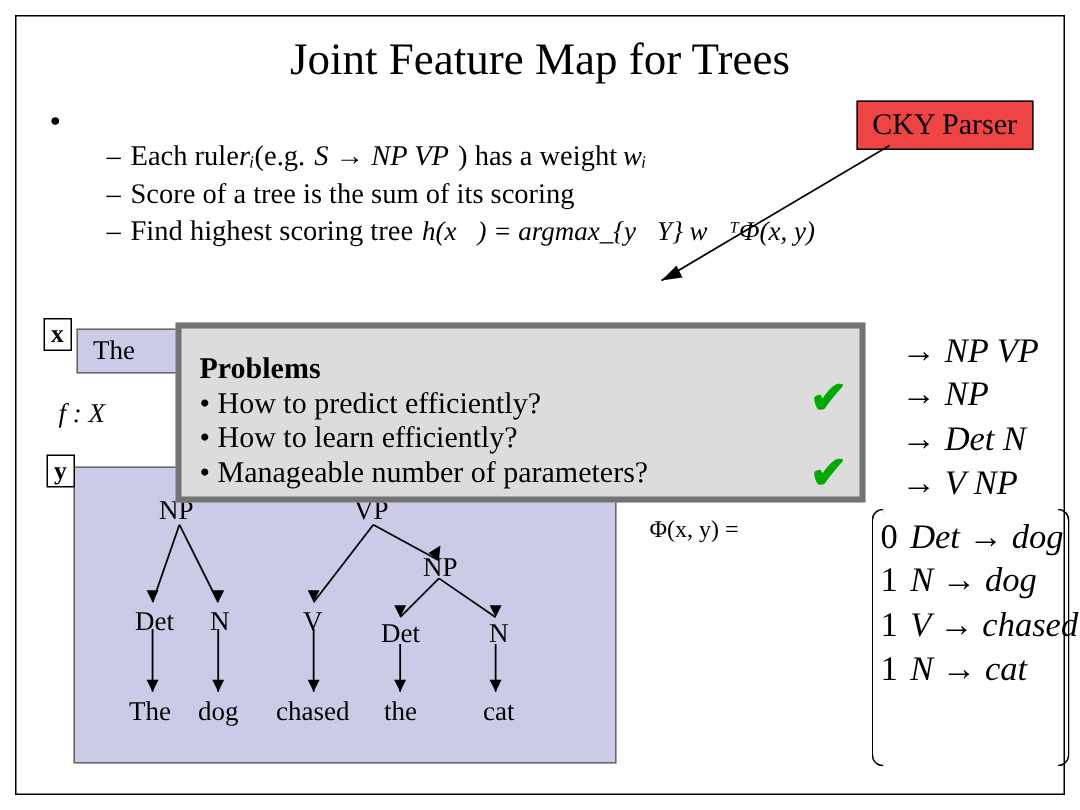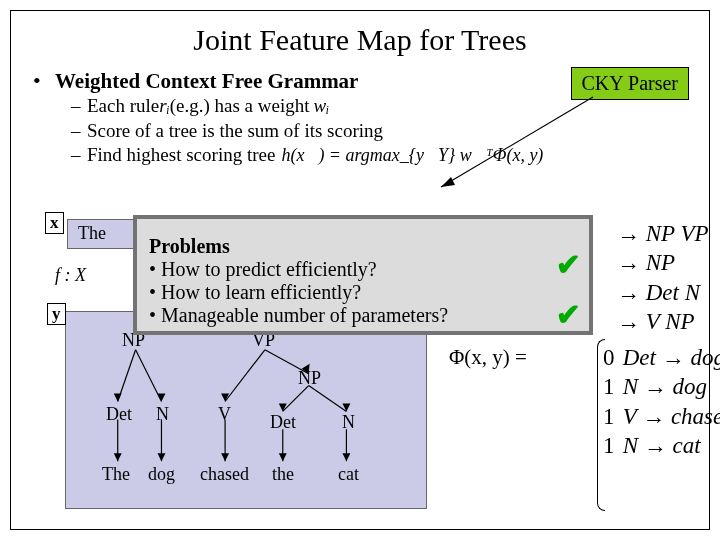--- a/index.html
+++ b/index.html
@@ -30,34 +30,34 @@
   }
   .sub { padding-left: 38px; font-size: 19px; line-height: 1.3; }
   .sub .dash { display:inline-block; width:16px; }
   .ital { font-style: italic; font-family: "Times New Roman", serif; }
   .sub-line { display:flex; align-items:center; flex-wrap:nowrap; }
 
   .cky {
     position: absolute; right: 20px; top: 56px;
     border: 1.5px solid #000;
     padding: 4px 10px; font-size: 20px;
-    background:#84cc16;
+    background:#ef4444;
   }
   .formula-rule {
     display:inline-block; font-style: italic;
     border:0; padding:0 2px; margin:0 4px;
   }
   .formula-wi { font-style: italic; margin-left:4px; }
   .argmax {
     display:inline-block; font-style: italic;
     font-size:18px; margin-left:6px;
   }
 
   
-  .lower { position:absolute; top:210px; left:22px; right:22px; bottom:12px;margin-left:16px; }
+  .lower { position:absolute; top:210px; left:22px; right:22px; bottom:12px; }
 
   .x-box, .y-box {
     position:absolute; border:1.5px solid #000;
     font-size:17px; font-weight:bold; background:#fff;
     padding:0 4px; z-index:3;
   }
   .x-box { top:-9px; left:-4px; }
   .sentence-box {
     position:absolute; top:-2px; left:18px;
     width: 360px; height:30px;
@@ -93,21 +93,21 @@
   .check {
     color:#0a0; font-weight:bold; font-size:30px;
     position:absolute; right:8px;
   }
   .check.c1 { top:28px; }
   .check.c2 { top:78px; }
 
   
   .phi-label {
     position:absolute; top:124px; left:400px;
-    font-size:21px;
+    font-size:16px;
   }
   .feat-group {
     position:absolute; top:-2px; left:554px;
     font-size:23px; font-style:italic;
     line-height:1.28;
   }
   .feat-row { white-space:nowrap; }
   .feat-num { display:inline-block; width:14px; font-style:normal; }
   .paren {
     position:absolute; border:1.5px solid #000;
@@ -132,28 +132,28 @@
 
   <div class="cky">CKY Parser</div>
 
   <svg style="position:absolute;top:72px;left:0;width:100%;height:120px;pointer-events:none">
     <line x1="582" y1="14" x2="430" y2="104" stroke="#000" stroke-width="1.2"></line>
     <polygon points="430,104 440,94 444,102" fill="#000"></polygon>
   </svg>
 
   <div class="bullet-row">
     <span class="bullet-dot">•</span>
-    <b>Weighted Context Free Grammar</b>
   </div>
 
   <div class="sub sub-line">
     <span class="dash">–</span>
     <span>Each rule </span>
     <span class="ital">rᵢ</span>
     <span> (e.g. </span>
+    <span class="formula-rule">S → NP VP</span>
     <span>) has a weight </span>
     <span class="formula-wi">wᵢ</span>
   </div>
   <div class="sub">
     <span class="dash">–</span><span>Score of a tree is the sum of its scoring</span>
   </div>
   <div class="sub sub-line">
     <span class="dash">–</span>
     <span>Find highest scoring tree</span>
     <span class="argmax">h(x⃗) =  argmax_{y∈Y} w⃗ᵀΦ(x, y)</span>

